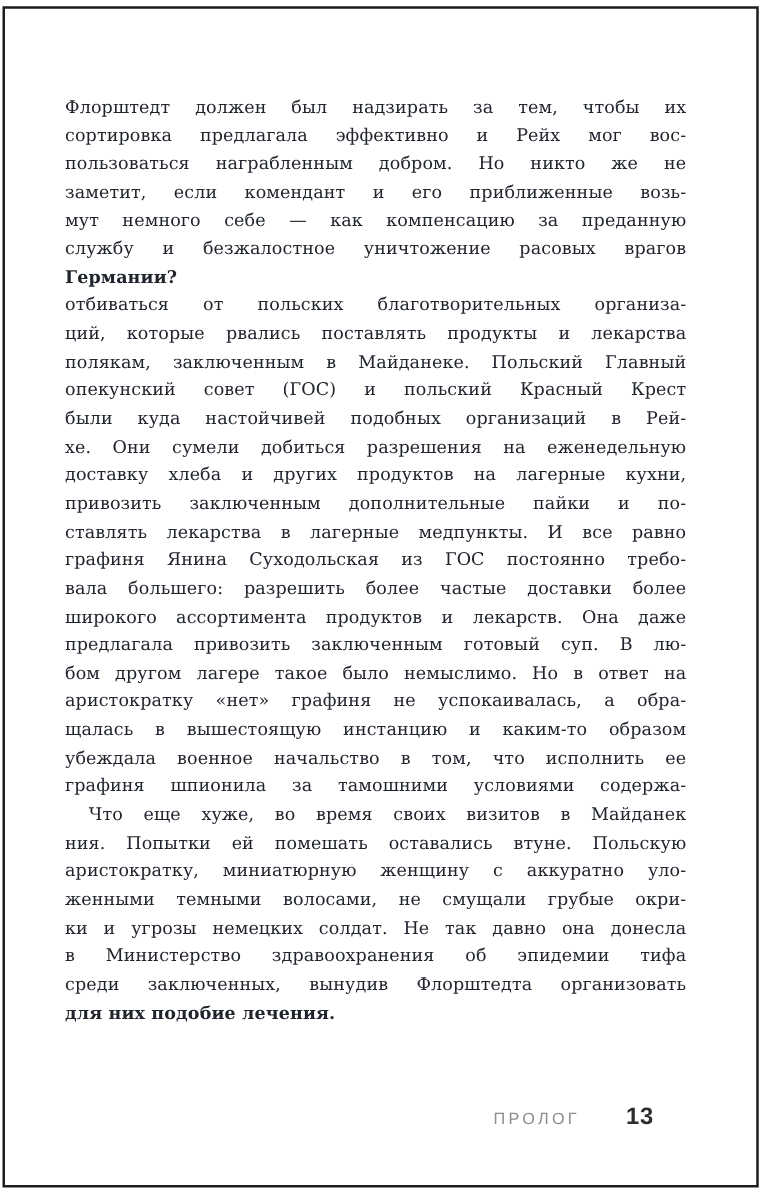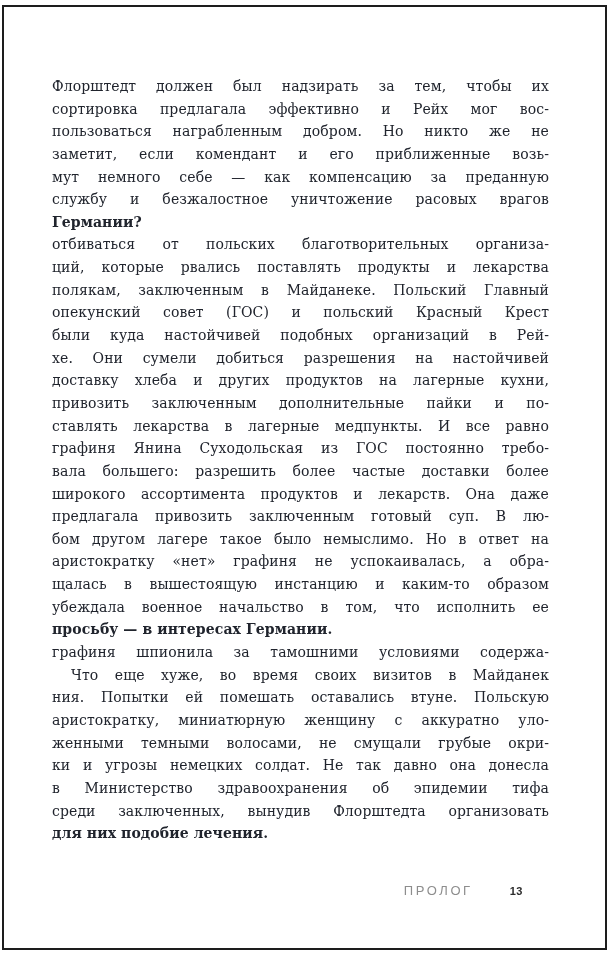--- a/index.html
+++ b/index.html
@@ -62,21 +62,21 @@
     font-family: "Liberation Sans", sans-serif;
     gap: 26px;
   }
   .footer-chapter {
     font-size: 13px;
     letter-spacing: 2.6px;
     color: #8d8d8d;
   }
   .footer-number {
     margin-left: 11px;
-    font-size: 11px;
+    font-size: 19px;
     font-weight: bold;
     letter-spacing: 0.5px;
     color: #2c2c2c;
   }
 </style>
 </head>
 <body>
 
 <div class="page-border"></div>
 
@@ -89,33 +89,32 @@
       <div class="line">мут немного себе — как компенсацию за преданную</div>
       <div class="line">службу и безжалостное уничтожение расовых врагов</div>
       <div class="line last">Германии?</div>
     </div>
     <div class="paragraph">
       <div class="line">отбиваться от польских благотворительных организа-</div>
       <div class="line">ций, которые рвались поставлять продукты и лекарства</div>
       <div class="line">полякам, заключенным в Майданеке. Польский Главный</div>
       <div class="line">опекунский совет (ГОС) и польский Красный Крест</div>
       <div class="line">были куда настойчивей подобных организаций в Рей-</div>
-      <div class="line">хе. Они сумели добиться разрешения на настойчивей</div>
+      <div class="line">хе. Они сумели добиться разрешения на еженедельную</div>
       <div class="line">доставку хлеба и других продуктов на лагерные кухни,</div>
       <div class="line">привозить заключенным дополнительные пайки и по-</div>
       <div class="line">ставлять лекарства в лагерные медпункты. И все равно</div>
       <div class="line">графиня Янина Суходольская из ГОС постоянно требо-</div>
       <div class="line">вала большего: разрешить более частые доставки более</div>
       <div class="line">широкого ассортимента продуктов и лекарств. Она даже</div>
       <div class="line">предлагала привозить заключенным готовый суп. В лю-</div>
       <div class="line">бом другом лагере такое было немыслимо. Но в ответ на</div>
       <div class="line">аристократку «нет» графиня не успокаивалась, а обра-</div>
       <div class="line">щалась в вышестоящую инстанцию и каким-то образом</div>
       <div class="line">убеждала военное начальство в том, что исполнить ее</div>
-      <div class="line last">просьбу — в интересах Германии.</div>
     </div>
     <div class="paragraph">
       <div class="line">графиня шпионила за тамошними условиями содержа-</div>
       <div class="line indent">Что еще хуже, во время своих визитов в Майданек</div>
       <div class="line">ния. Попытки ей помешать оставались втуне. Польскую</div>
       <div class="line">аристократку, миниатюрную женщину с аккуратно уло-</div>
       <div class="line">женными темными волосами, не смущали грубые окри-</div>
       <div class="line">ки и угрозы немецких солдат. Не так давно она донесла</div>
       <div class="line">в Министерство здравоохранения об эпидемии тифа</div>
       <div class="line">среди заключенных, вынудив Флорштедта организовать</div>

